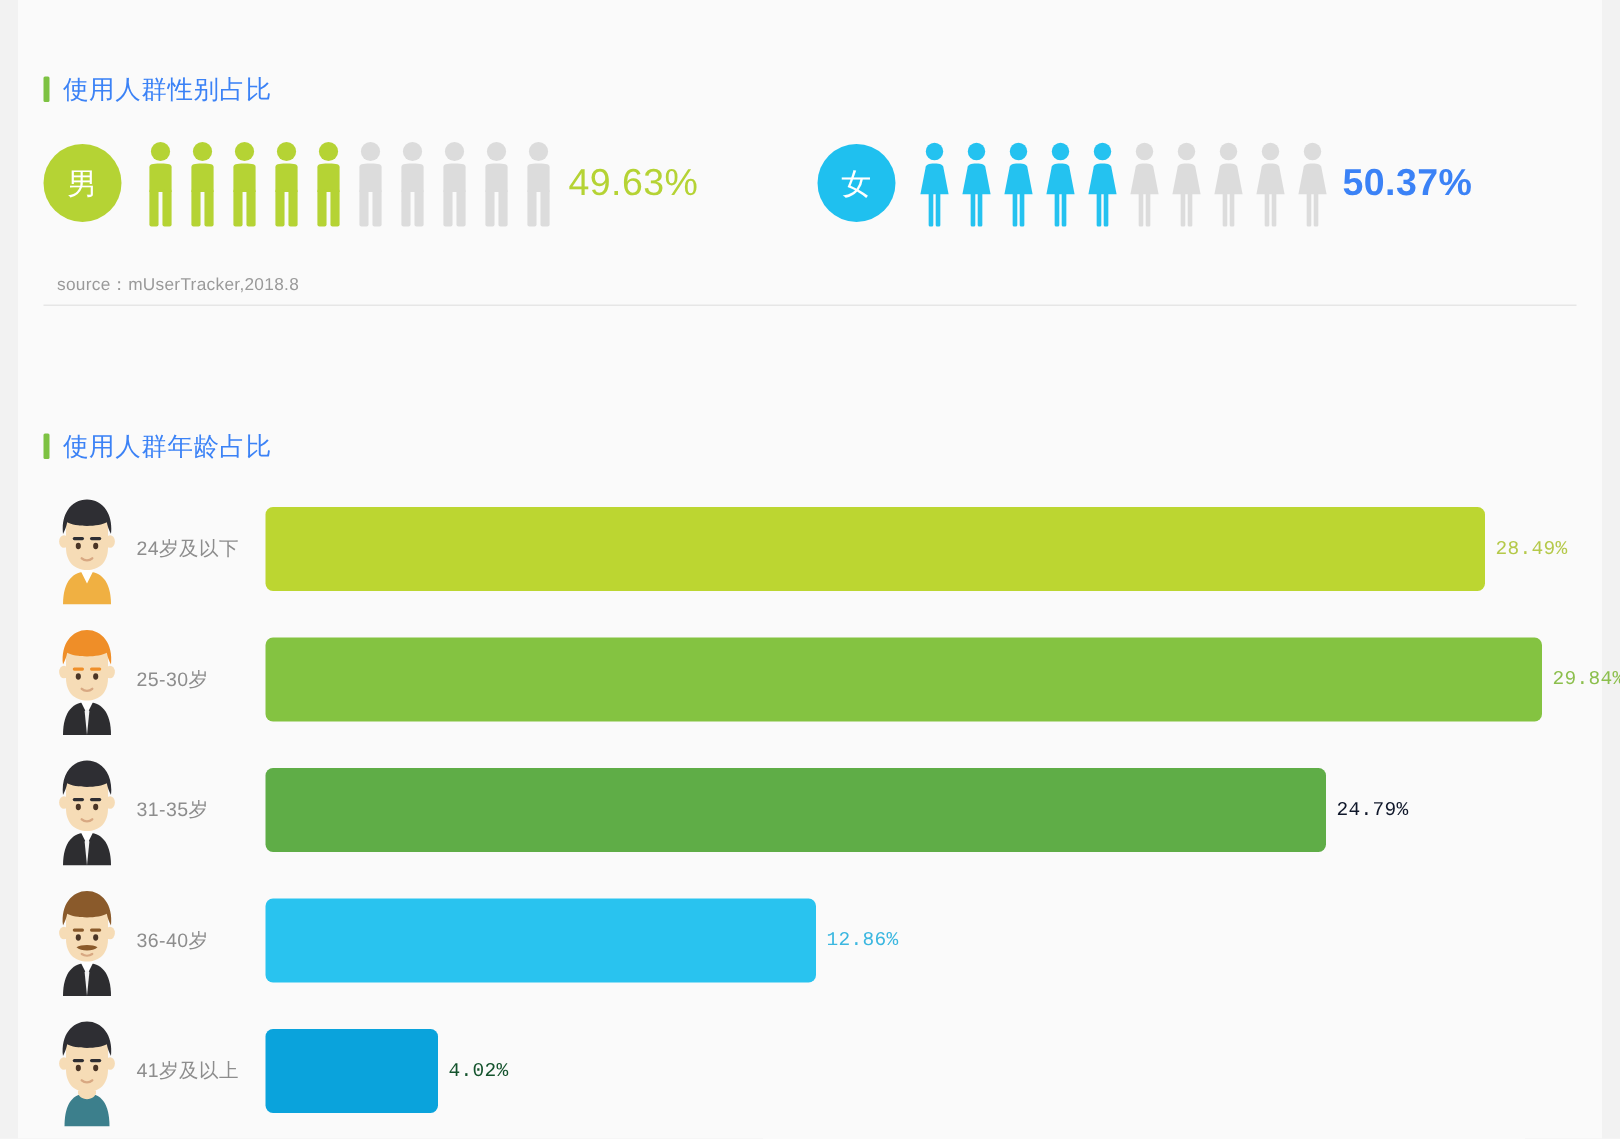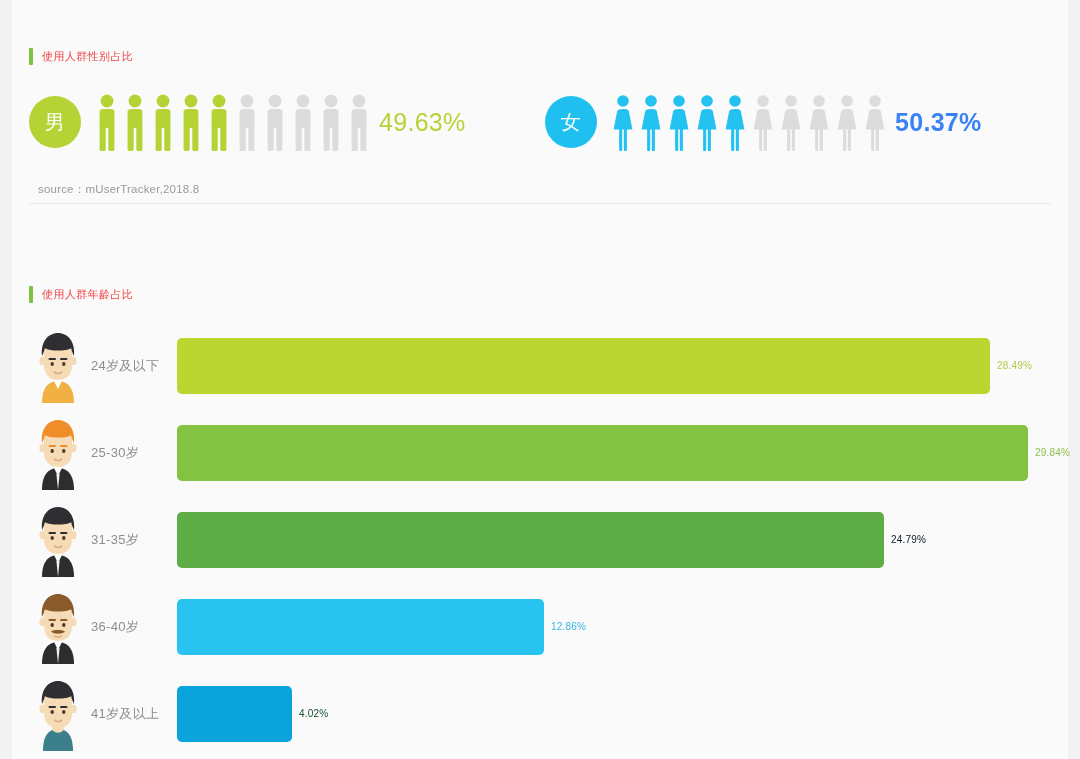--- a/index.html
+++ b/index.html
@@ -33,22 +33,22 @@
     gap: 9px;
   }
   .title-bar {
     width: 4px;
     height: 17px;
     background: #7dc242;
     border-radius: 1px;
     flex: 0 0 auto;
   }
   .title-text {
-    font-size: 11px;
-    color: #ef4444;
+    font-size: 17px;
+    color: #3b82f6;
     letter-spacing: 0.4px;
     white-space: nowrap;
   }
   #gender-title { left: 17px; top: 48px; }
   #age-title    { left: 17px; top: 286px; }
 
   
   .gender-block { position: absolute; display: flex; align-items: center; }
   #gender-male   { left: 17px;  top: 92px; }
   #gender-female { left: 533px; top: 92px; }
@@ -137,23 +137,24 @@
     display: flex;
     align-items: center;
   }
   .bar {
     height: 56px;
     border-radius: 5px;
     flex: 0 0 auto;
   }
   .bar-value {
     margin-left: 7px;
-    font-size: 10px;
+    font-size: 13px;
     letter-spacing: 0.2px;
     white-space: nowrap;
+    font-family: Liberation Mono, monospace;
   }
 </style>
 </head>
 <body>
 
 <div class="page">
   <div class="content-card">
 
     <div class="section-title" id="gender-title">
       <span class="title-bar"></span>

